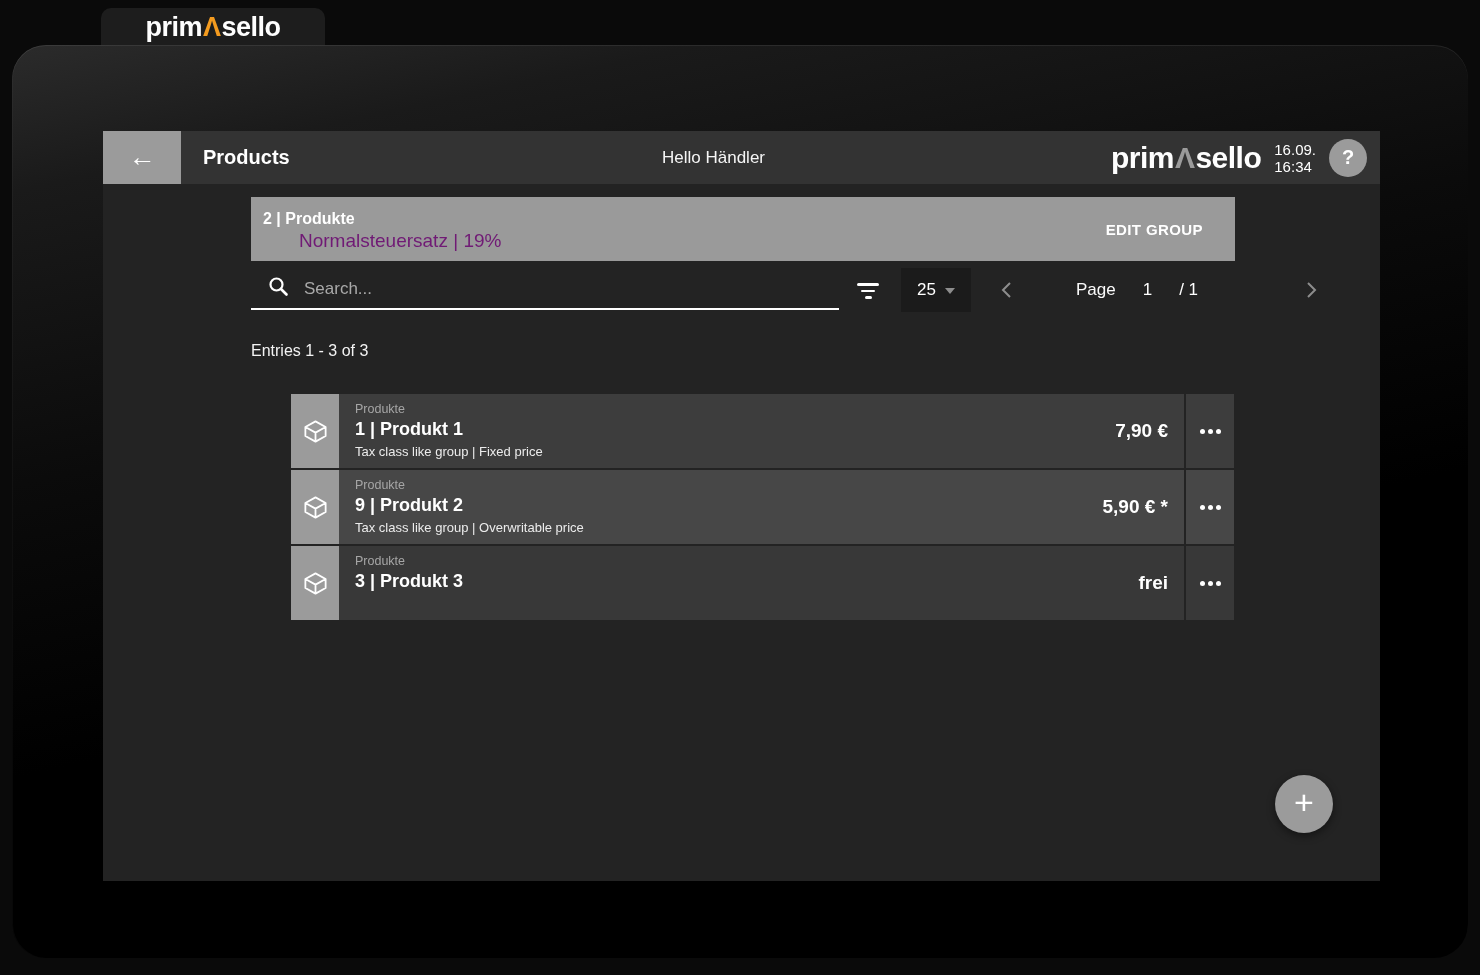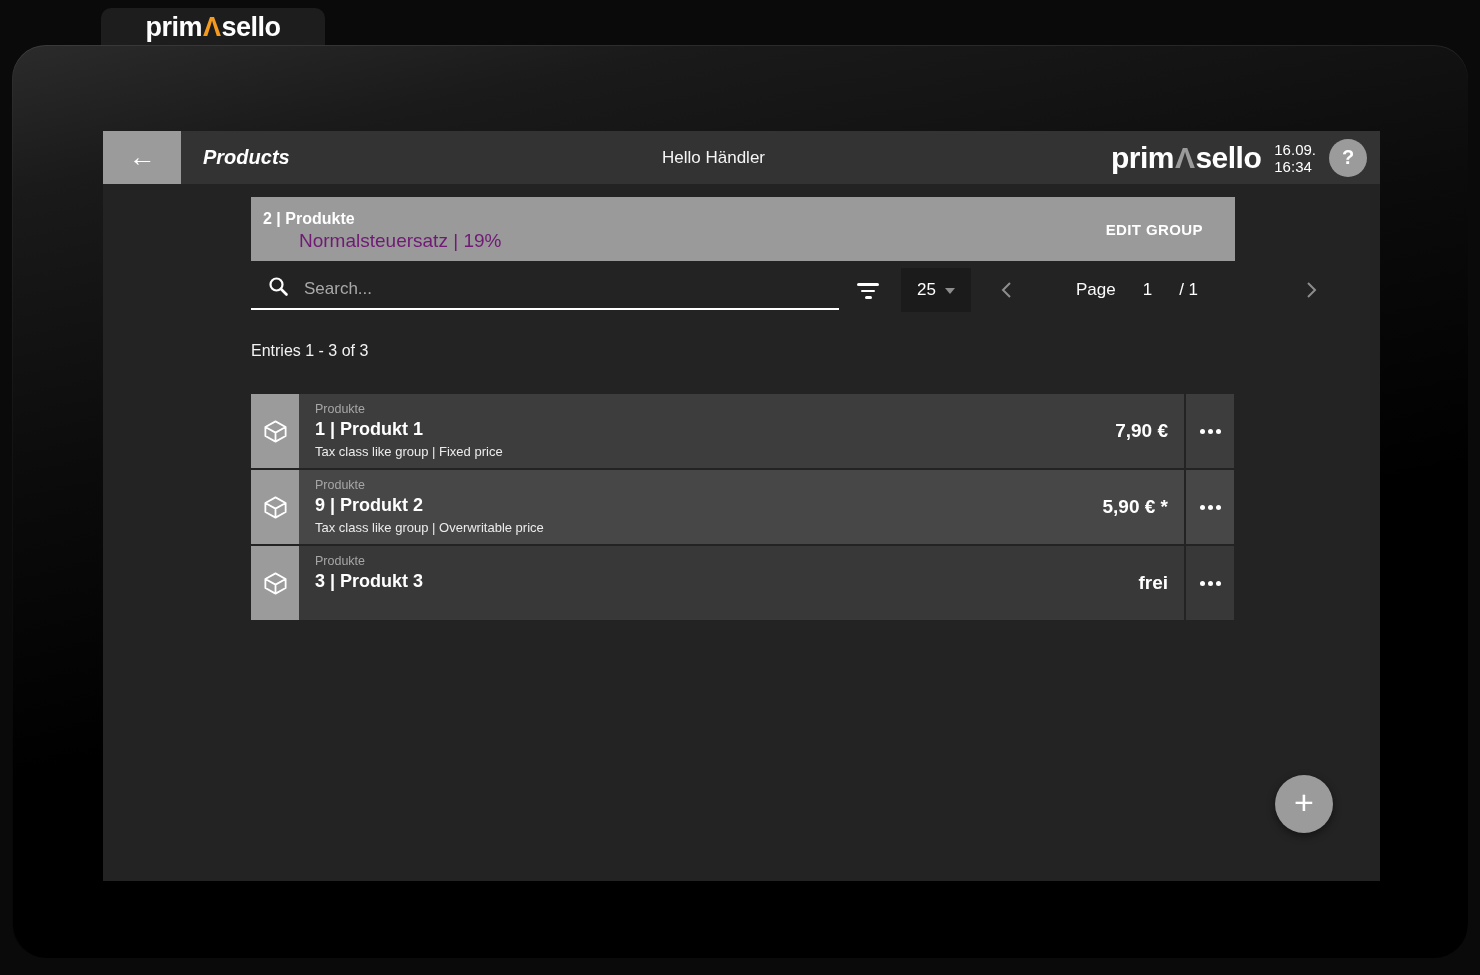--- a/index.html
+++ b/index.html
@@ -20,21 +20,21 @@
            background:linear-gradient(168deg,#2b2b2b 0%,#1a1a1a 12%,#0b0b0b 36%,#000 60%);
            box-shadow:inset 0 1px 0 rgba(255,255,255,0.08), inset 1px 0 0 rgba(255,255,255,0.03); }
 
   
   .app { position:absolute; left:103px; top:131px; width:1277px; height:750px; background:#232323; }
 
   
   .header { position:absolute; left:0; top:0; width:100%; height:53px; background:#333; }
   .back-btn { position:absolute; left:0; top:0; width:78px; height:53px; background:#9b9b9b;
               border:none; color:#fff; font-size:27px; display:flex; align-items:center; justify-content:center; cursor:pointer; }
-  .header-title { position:absolute; left:100px; top:0; height:53px; line-height:53px; font-size:20px; font-weight:bold;font-style:italic; }
+  .header-title { position:absolute; left:100px; top:0; height:53px; line-height:53px; font-size:20px; font-weight:bold; }
   .greeting { position:absolute; left:calc(50% - 28px); top:0; height:53px; line-height:53px;
               transform:translateX(-50%); font-size:17px; color:#f5f5f5; }
   .header-right { position:absolute; right:13px; top:0; height:53px; display:flex; align-items:center; gap:13px; }
   .logo-header { font-size:30px; }
   .datetime { font-size:15px; line-height:17px; color:#fff; }
   .help-btn { width:38px; height:38px; border-radius:50%; background:#9b9b9b; border:none; color:#fff;
               font-size:20px; font-weight:bold; display:flex; align-items:center; justify-content:center; cursor:pointer; }
 
   
   .group-bar { position:absolute; left:148px; top:66px; width:984px; height:64px; background:#9a9a9a;
@@ -64,21 +64,21 @@
   .pg-label { font-size:17px; color:#fafafa; margin-left:59px; }
   .pg-current { font-size:17px; color:#fff; margin-left:27px; }
   .pg-total { font-size:17px; color:#fff; margin-left:27px; }
   .pg-next { margin-left:auto; }
 
   .entries { position:absolute; left:148px; top:211px; font-size:16px; color:#f2f2f2; }
 
   
   .rows { position:absolute; left:148px; top:263px; width:983px; display:flex; flex-direction:column; gap:2px; }
   .row { height:74px; display:flex; gap:2px; }
-  .row-main { flex:1; display:flex; cursor:pointer; }
+  .row-main { flex:1; display:flex; cursor:pointer;margin-left:40px; }
   .row-bg-0 .row-main, .row-bg-0 .row-dots { background:#3d3d3d; }
   .row-bg-1 .row-main, .row-bg-1 .row-dots { background:#474747; }
   .row-bg-2 .row-main, .row-bg-2 .row-dots { background:#383838; }
   .row-icon { width:48px; background:#9b9b9b; display:flex; align-items:center; justify-content:center; flex:none; }
   .row-body { flex:1; padding:8px 0 0 16px; overflow:hidden; }
   .row-cat { font-size:12.5px; color:#a6a6a6; line-height:15px; }
   .row-name { font-size:18px; font-weight:bold; color:#fff; line-height:23px; margin-top:1px; }
   .row-det { font-size:13px; color:#ececec; line-height:16px; margin-top:3px; }
   .row-price { align-self:center; font-size:19px; font-weight:bold; padding-right:16px; white-space:nowrap; }
   .row-dots { width:48px; border:none; display:flex; align-items:center; justify-content:center; cursor:pointer; }

